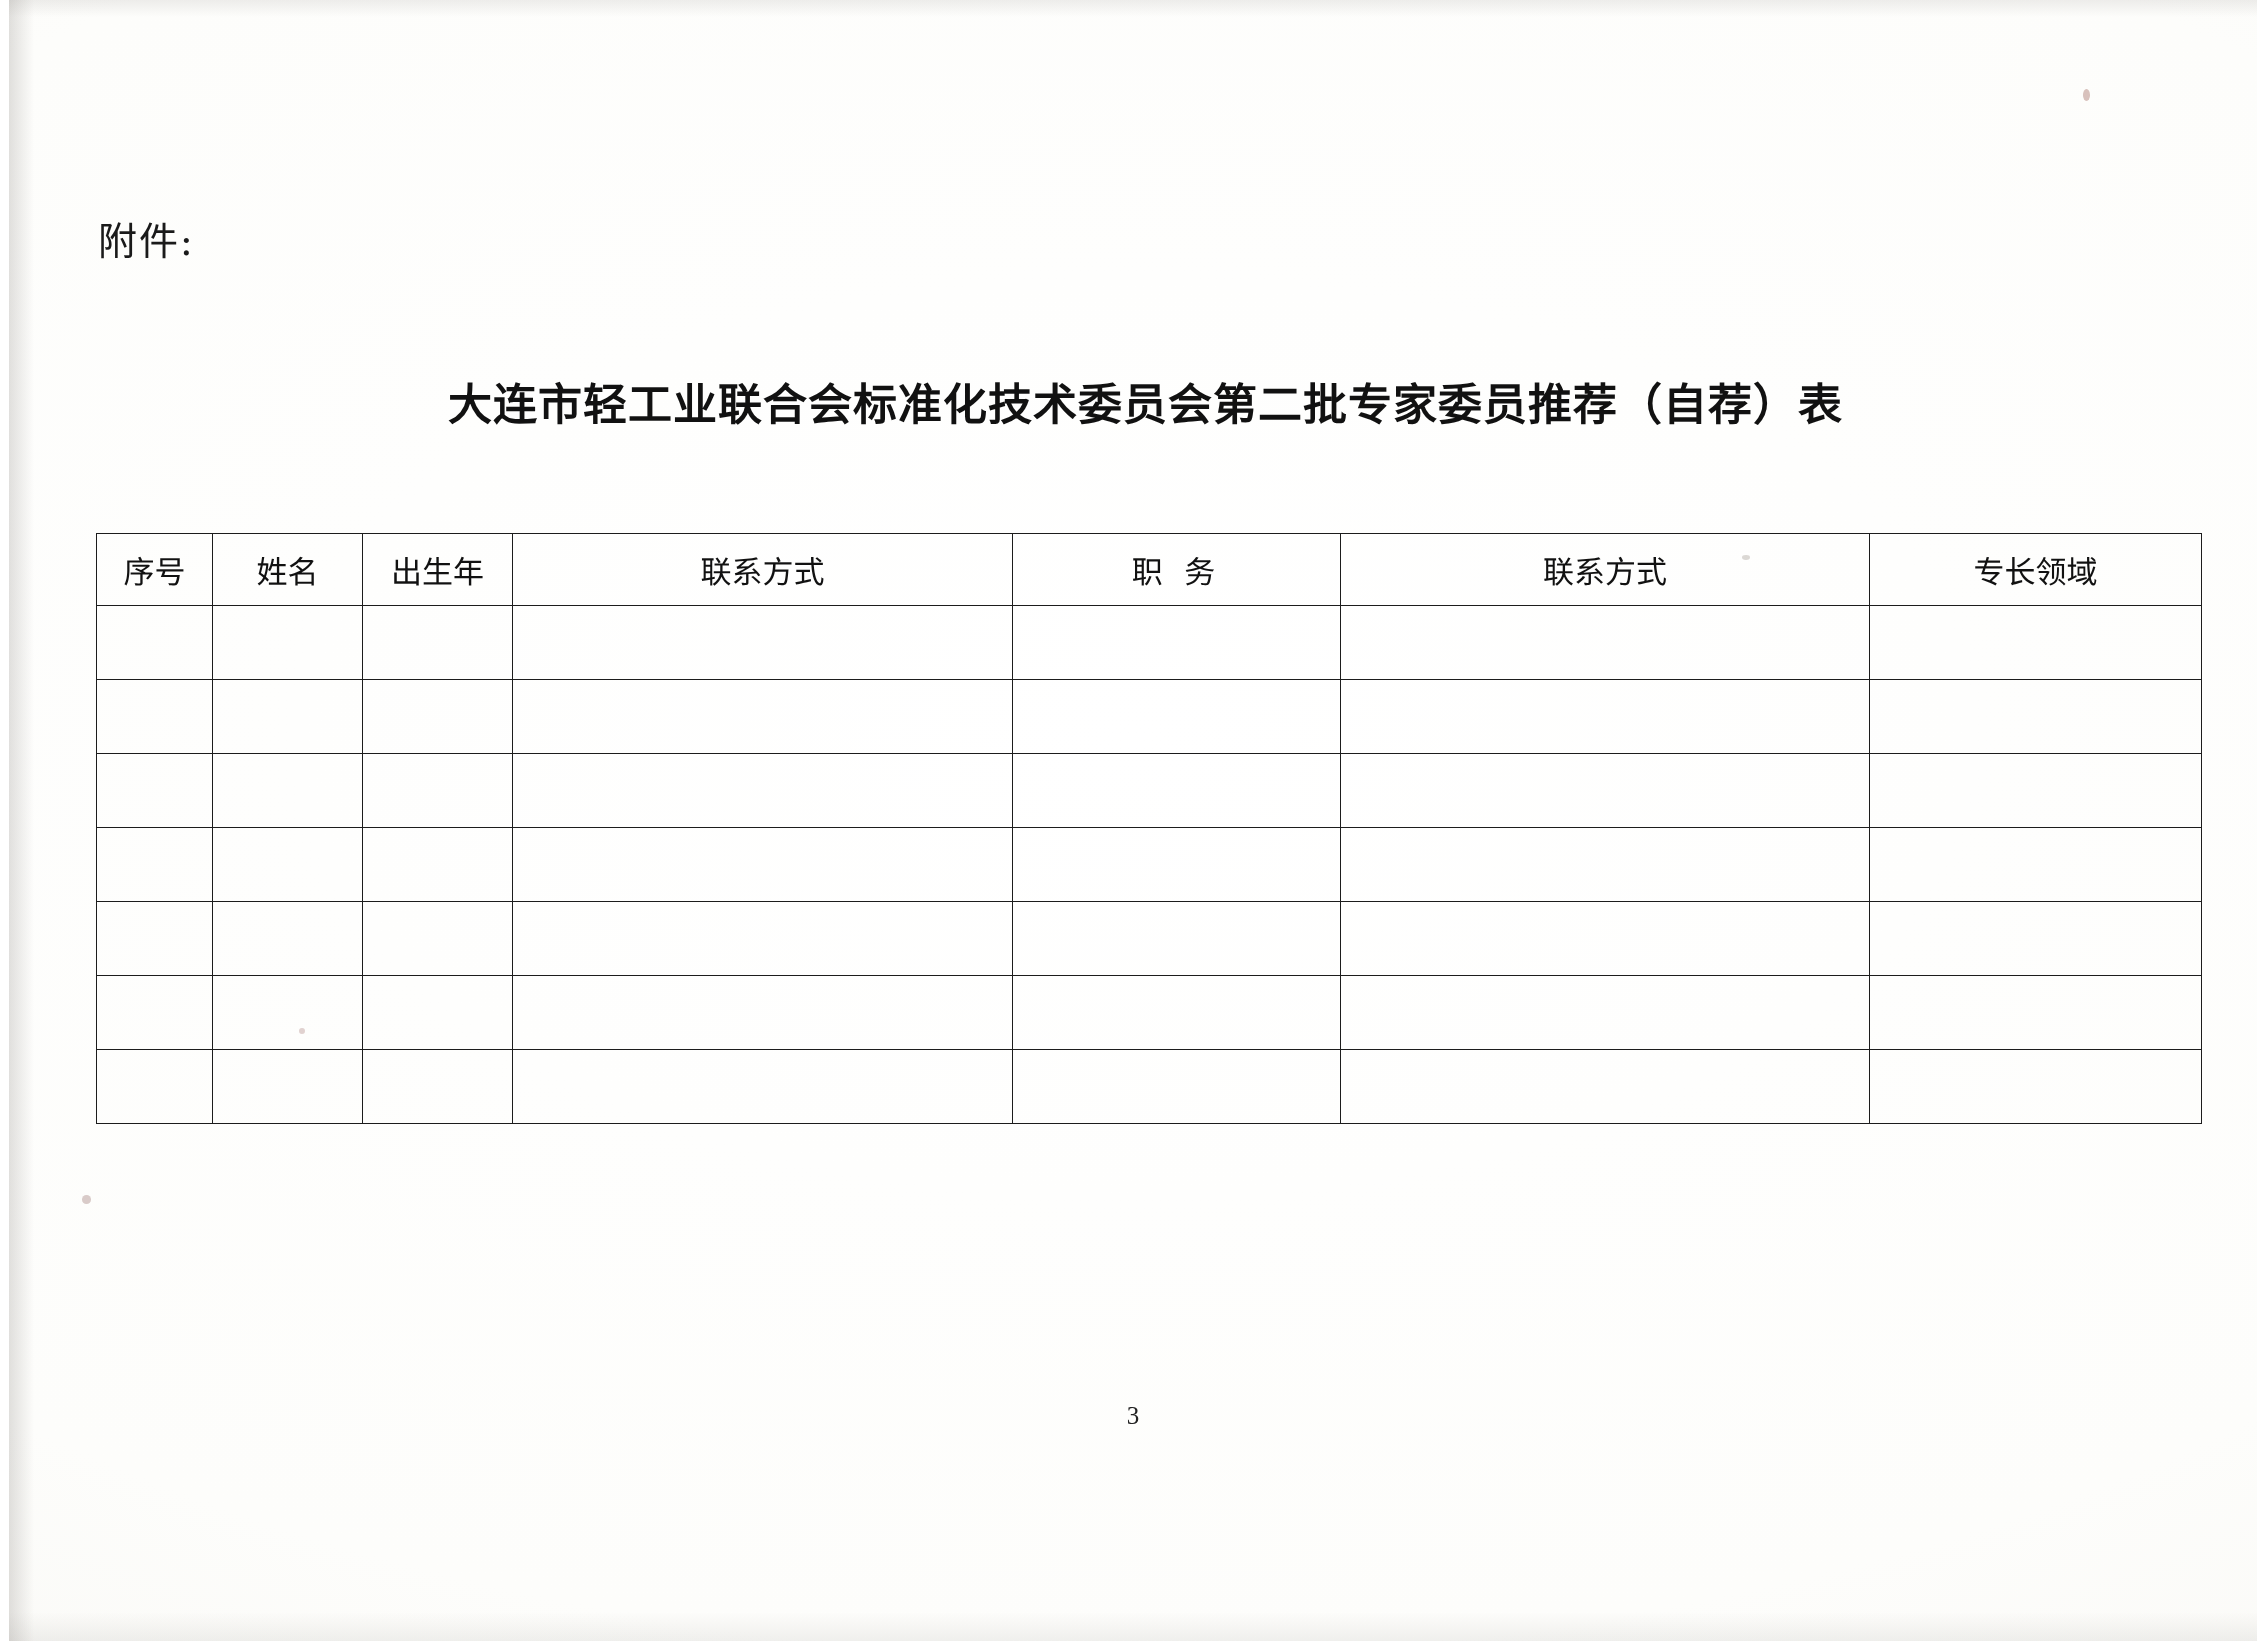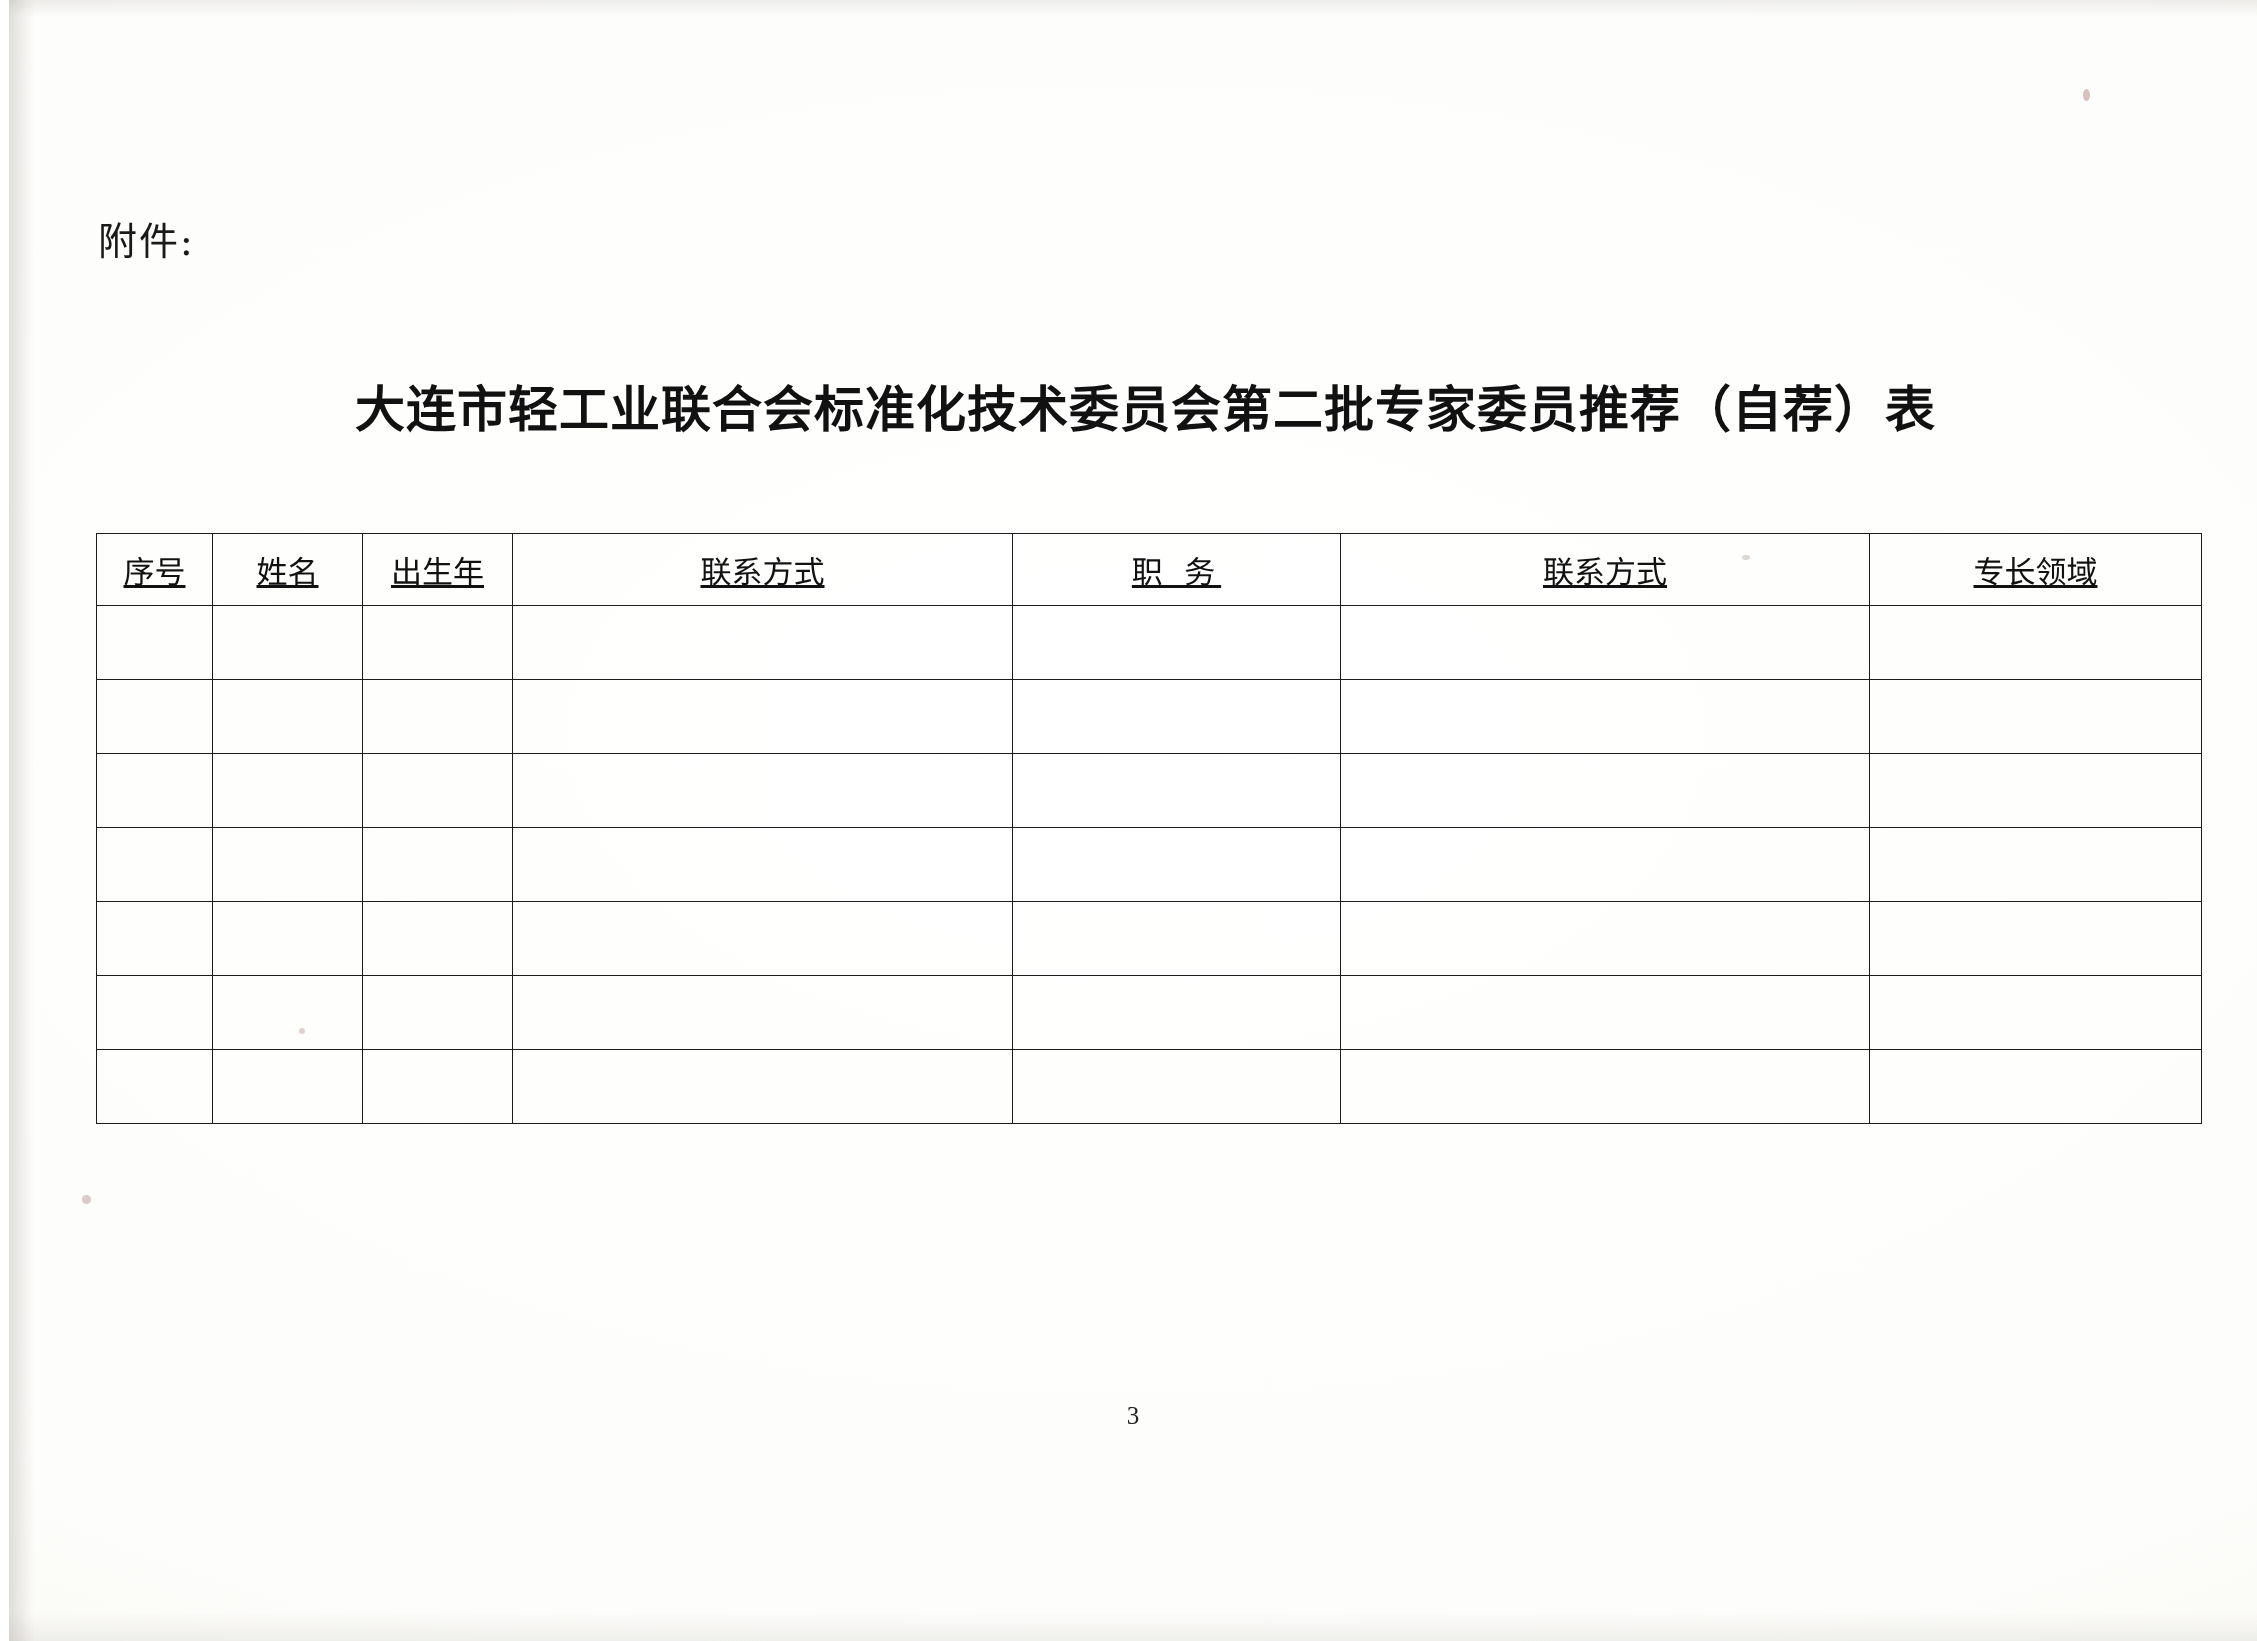--- a/index.html
+++ b/index.html
@@ -63,35 +63,34 @@
     color: #1a1a1a;
   }
 
   
   .doc-title {
     position: absolute;
     left: 0;
     right: 0;
     top: 369px;
     text-align: center;
-    font-size: 50px;
+    font-size: 44px;
     font-weight: bold;
     letter-spacing: 1px;
     font-family: "DejaVu Serif", "Liberation Serif", serif;
     color: #111111;
     padding-left: 25px;
   }
 
   
   .table-wrap {
     position: absolute;
     left: 87px;
     top: 533px;
     width: 2105px;
-    text-decoration: underline;
   }
   table.rec-table {
     border-collapse: collapse;
     width: 2105px;
     table-layout: fixed;
   }
   table.rec-table th,
   table.rec-table td {
     border: 1.9px solid #1c1c1c;
     height: 75px;

